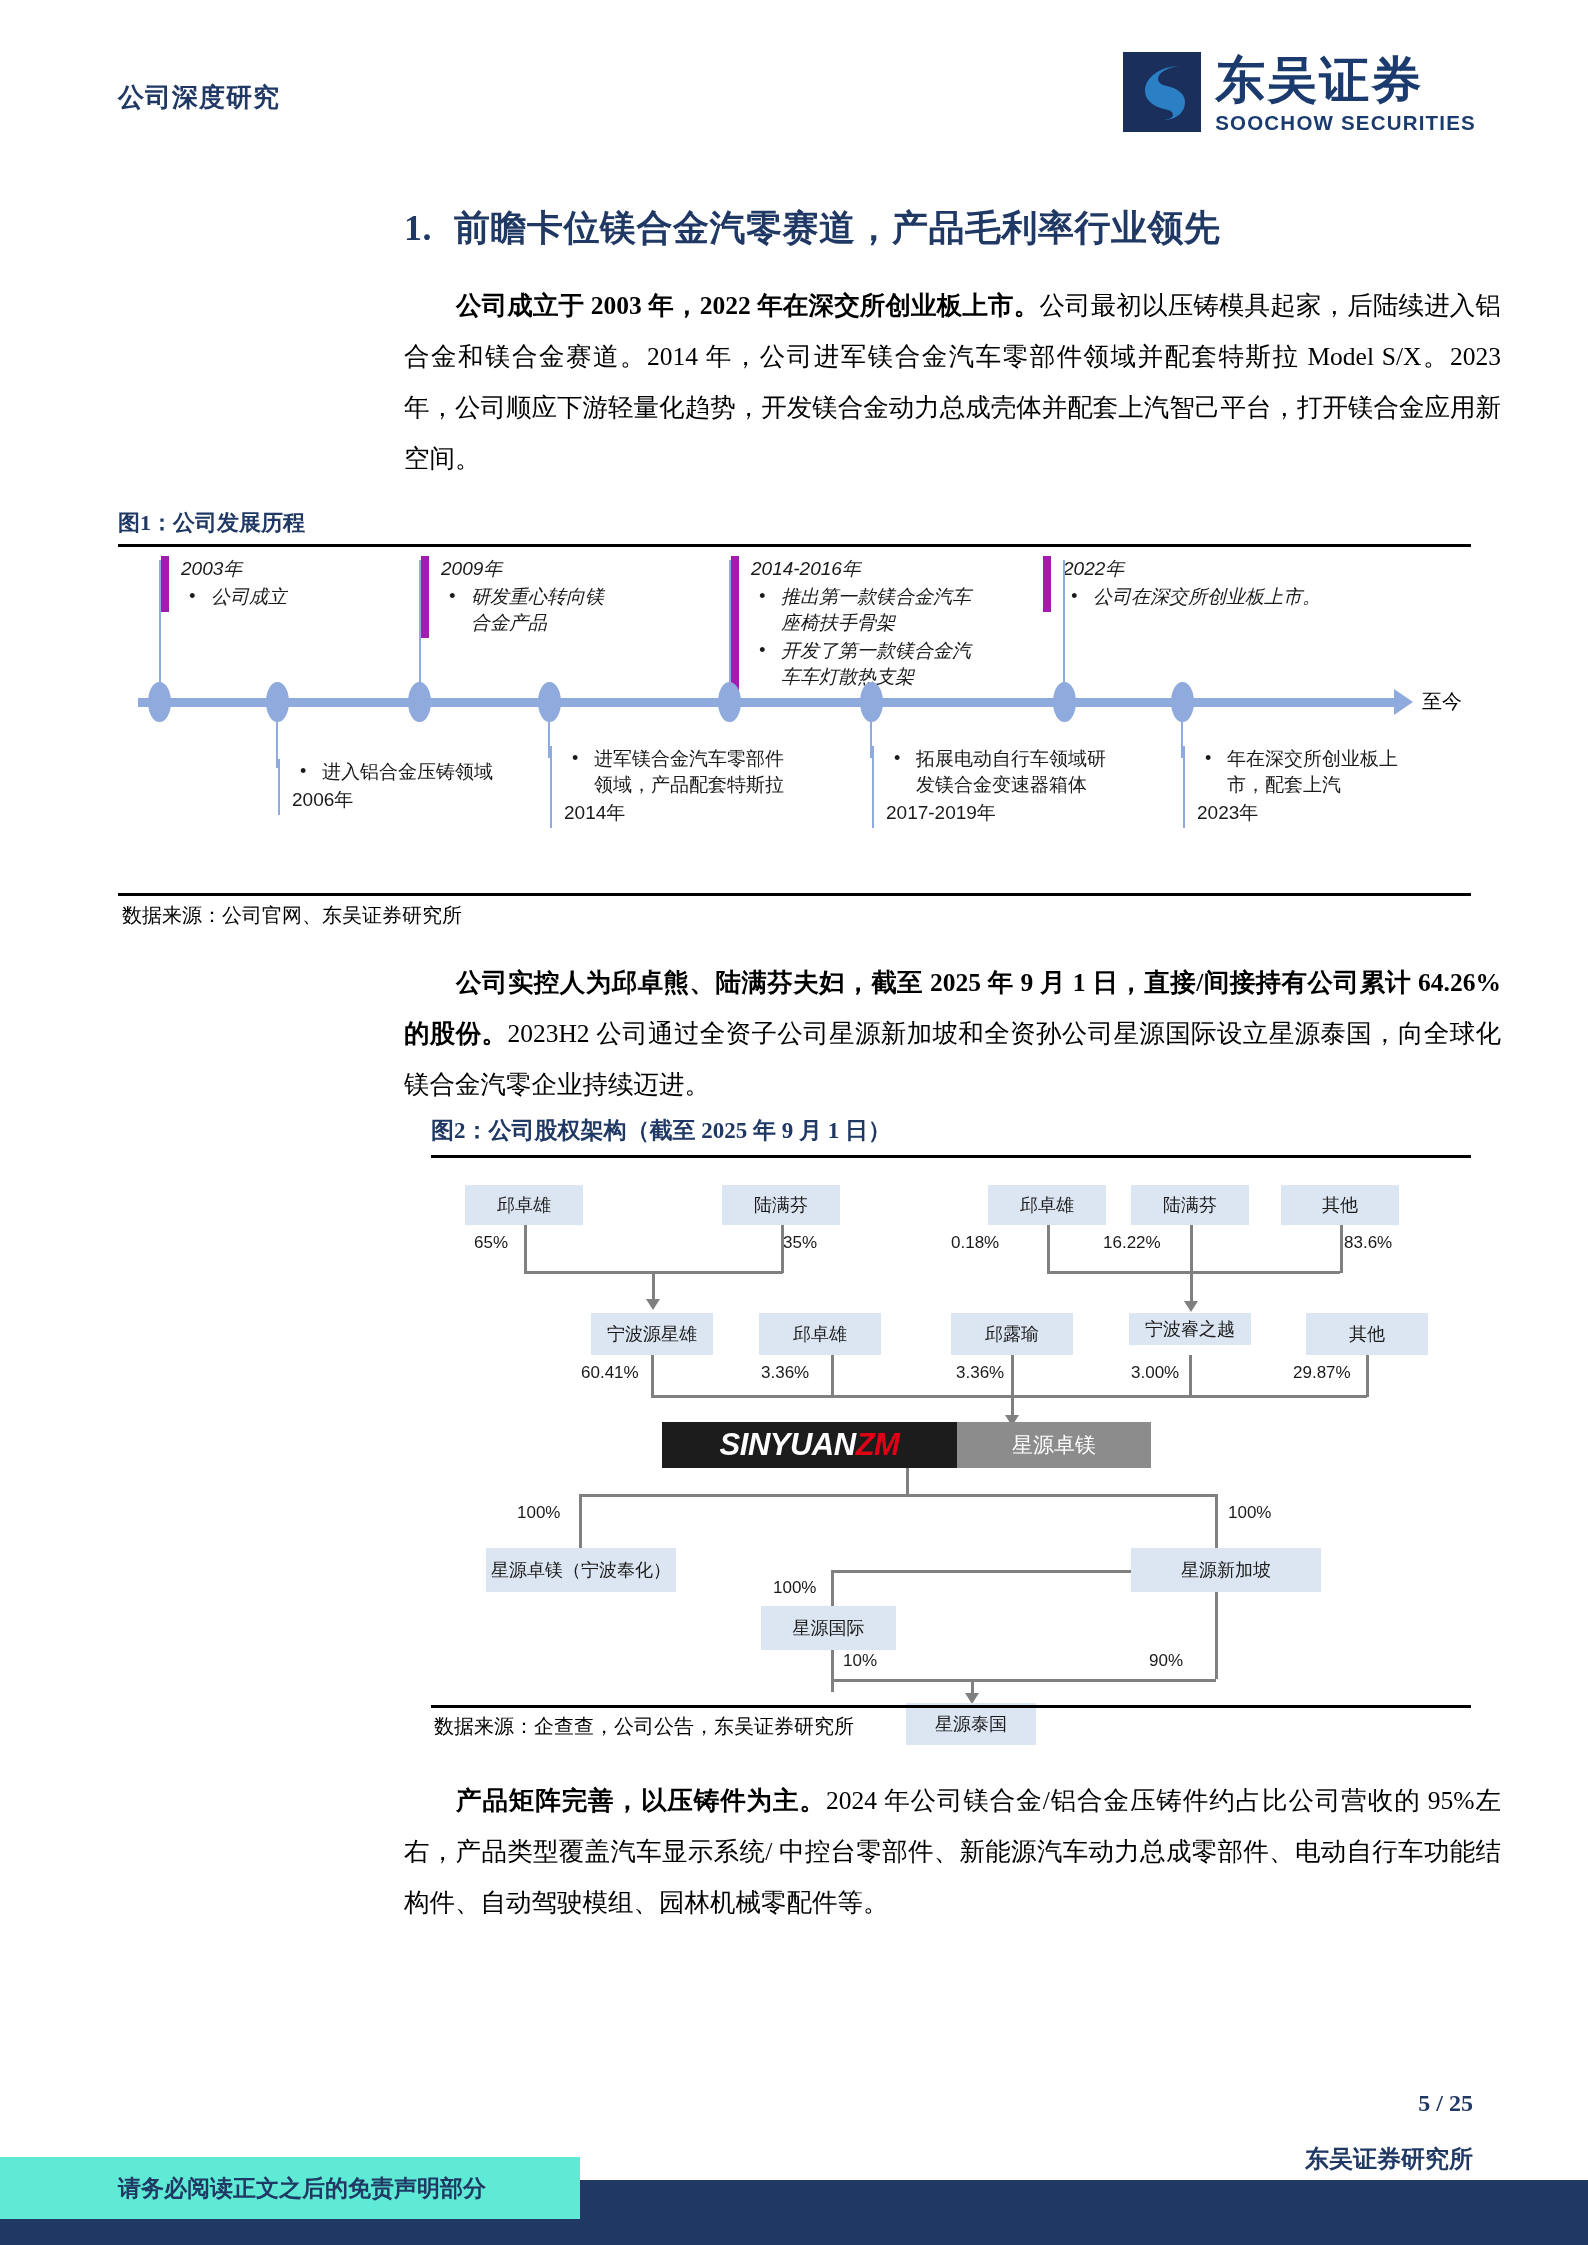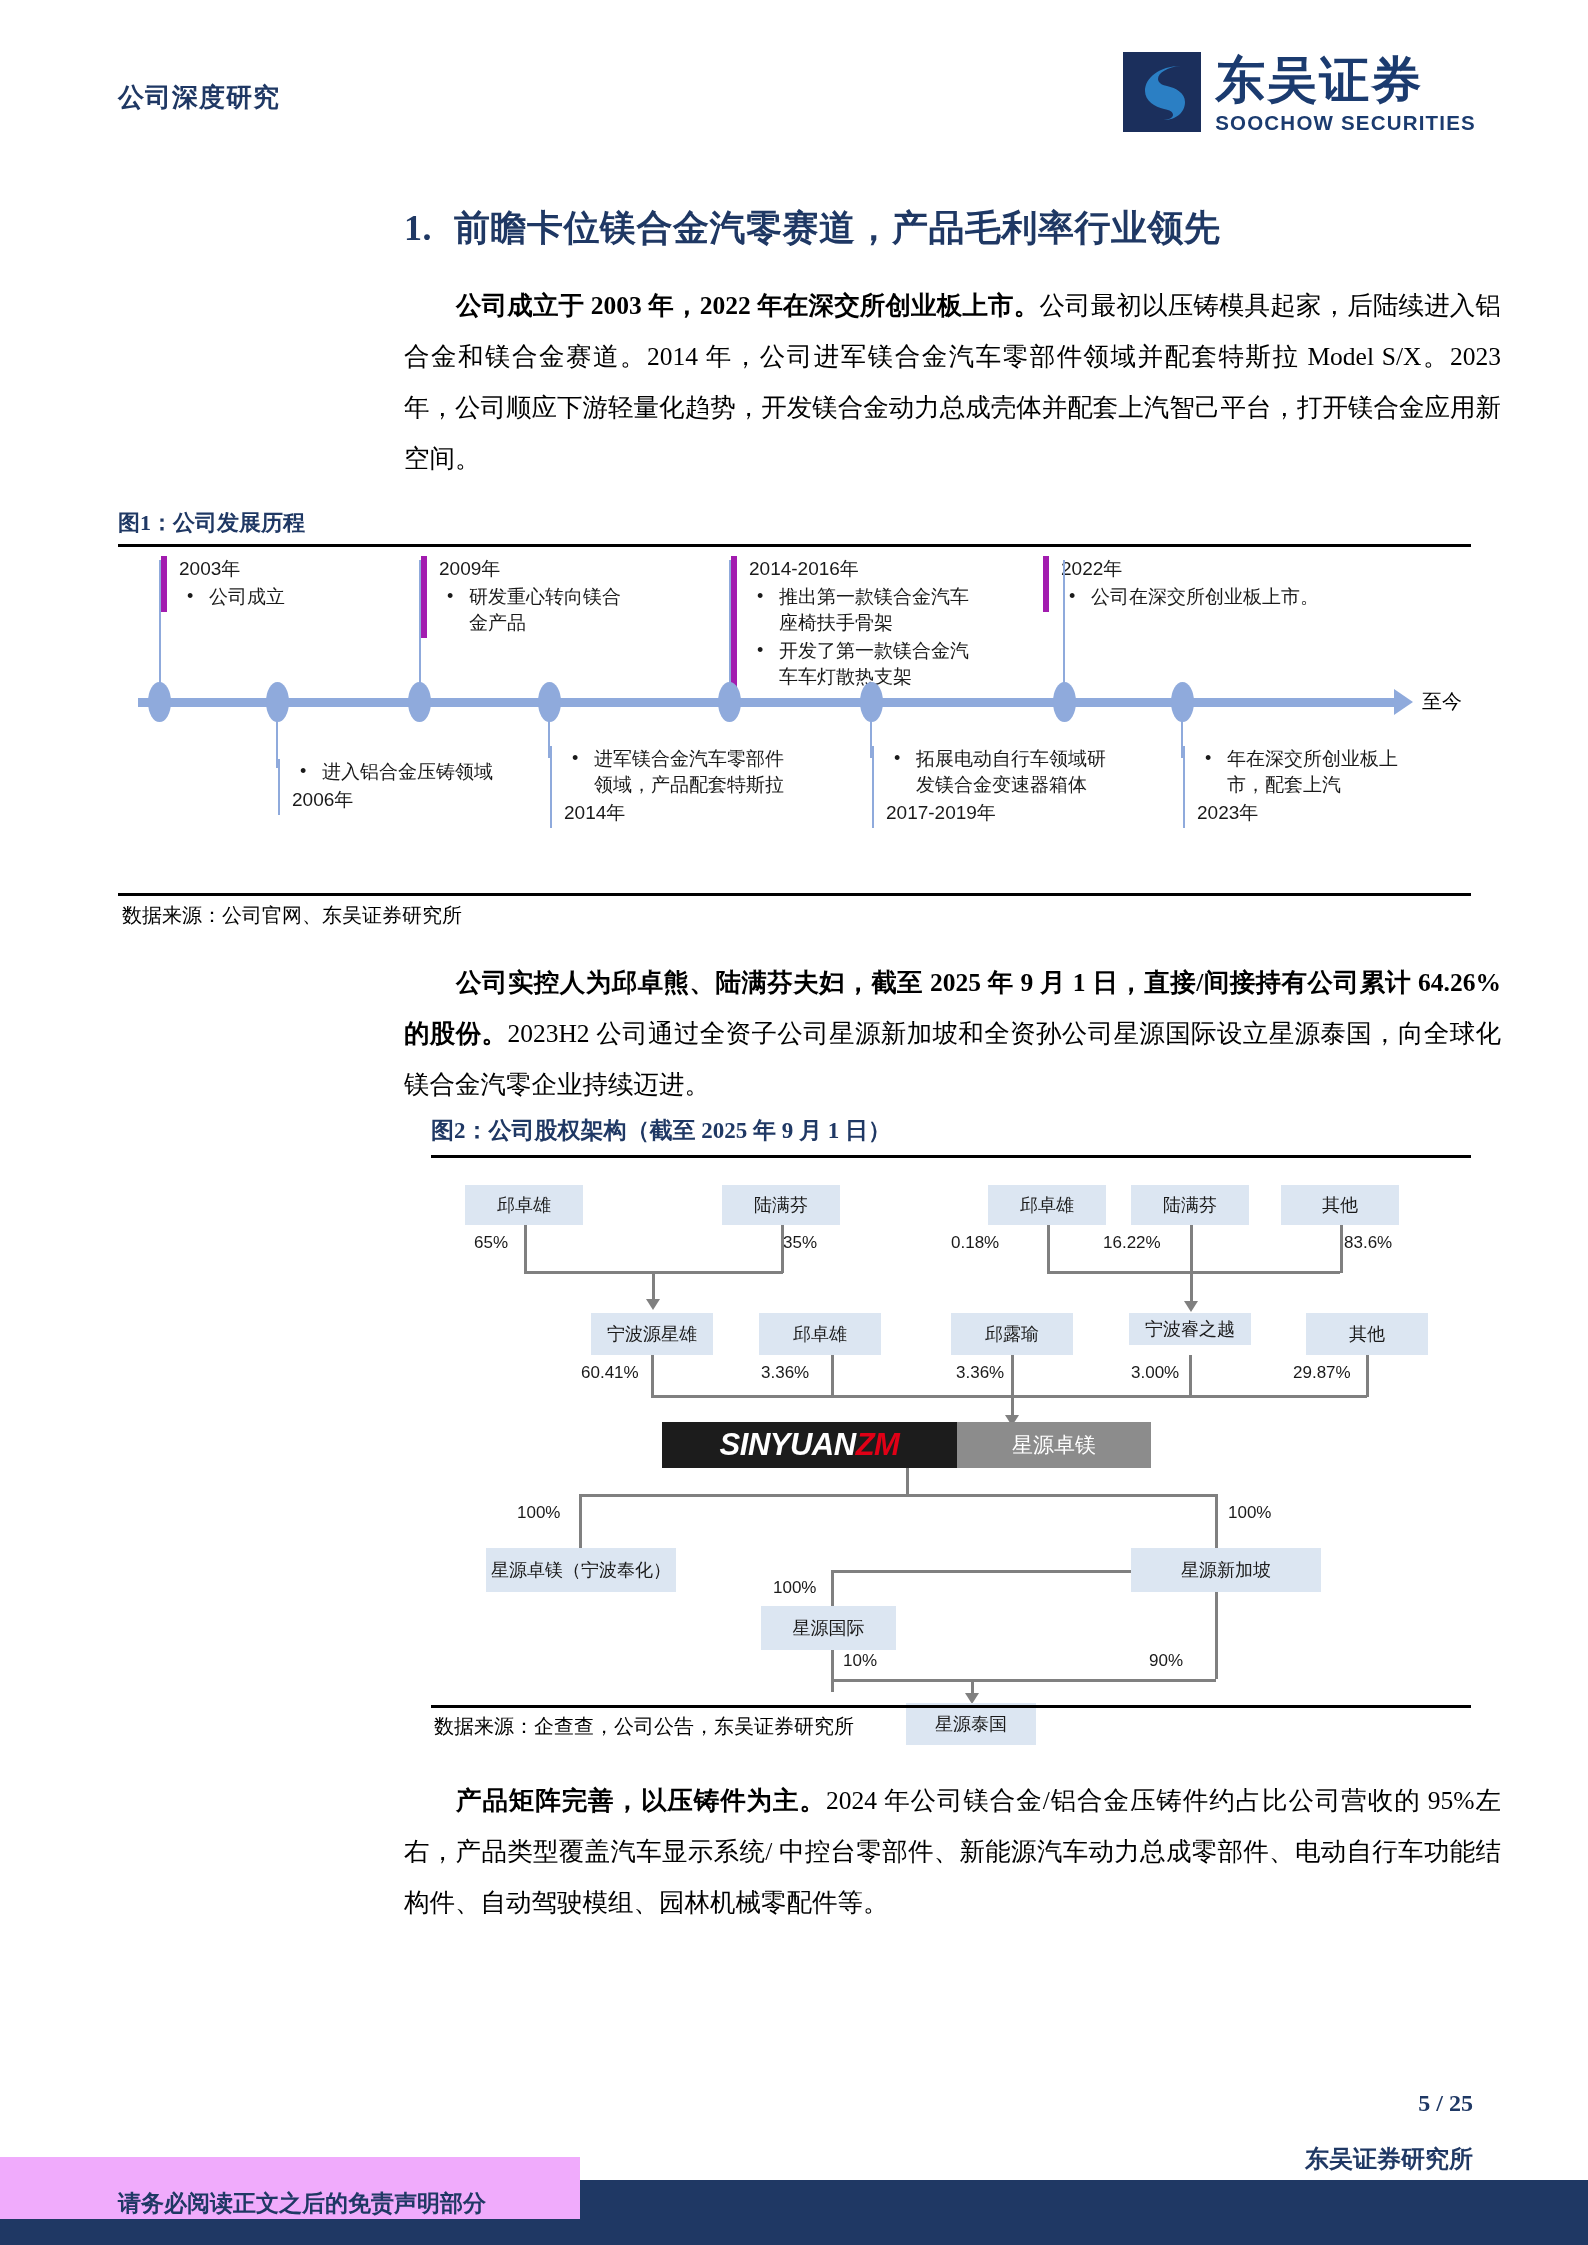--- a/index.html
+++ b/index.html
@@ -99,21 +99,21 @@
     position:absolute;
     font-family:"Liberation Sans","DejaVu Sans",sans-serif;
     font-size:19px; color:#1a1a1a; line-height:26px;
   }
   .tl-box .yr { display:block; margin-bottom:2px; }
   .tl-box ul { list-style:none; }
   .tl-box li { position:relative; padding-left:30px; margin-bottom:2px; }
   .tl-box li:before {
     content:"\2022"; position:absolute; left:8px; top:-1px; font-size:18px;
   }
-  .tl-box.above { border-left:6px solid #a21caf; padding-left:12px; }
+  .tl-box.above { border-left:8px solid #a21caf; padding-left:12px;font-style:italic; }
   .tl-box.below { border-left:2px solid #8faadc; padding-left:12px; }
 
   
   .ex2-title {
     position:absolute; left:431px; top:1115px;
     font-size:23px; font-weight:bold; color:#1f3864;
   }
   .ex2-rule-top {
     position:absolute; left:431px; top:1155px; width:1040px;
     border-top:3px solid #000;
@@ -174,21 +174,21 @@
   .ft-right {
     position:absolute; right:115px; top:2143px;
     font-size:24px; font-weight:bold; color:#1f3864;
   }
   .ft-band {
     position:absolute; left:0; top:2180px; width:1588px; height:65px;
     background:#1f3864;
   }
   .ft-note {
     position:absolute; left:0; top:2157px; width:580px; height:62px;
-    background:#f0abfc; display:flex; align-items:flex-end;
+    background:#5eead4; display:flex; align-items:center;
   }
   .ft-note span {
     margin-left:118px; font-size:23px; font-weight:bold; color:#1f3864;
   }
 </style>
 </head>
 <body>
 
 <div class="page">
 

